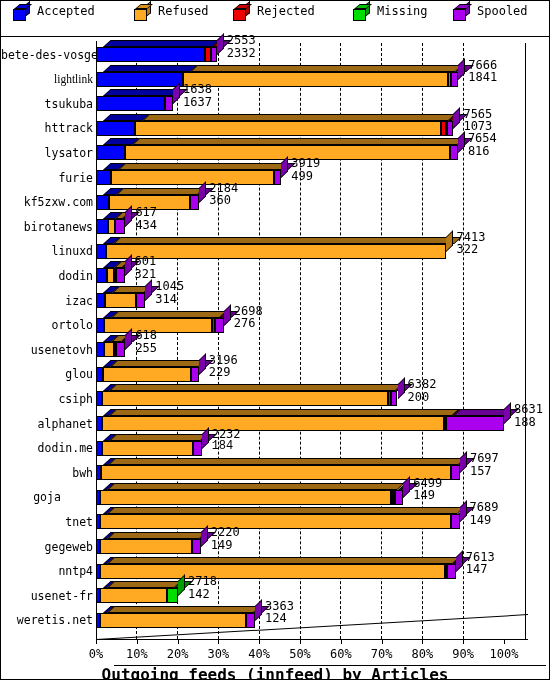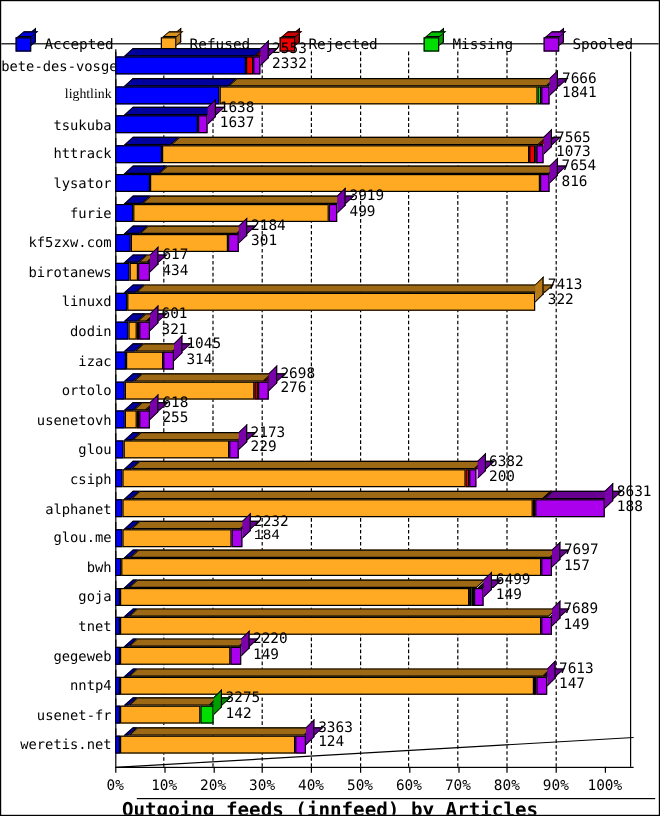--- a/index.html
+++ b/index.html
@@ -5,21 +5,21 @@
   html,body{margin:0;padding:0;background:#fff;}
   body{
     width:550px;height:680px;
     font-family:"DejaVu Sans Mono","Liberation Mono",monospace;
     -webkit-font-smoothing:none;
   }
   #root{position:relative;width:550px;height:680px;box-sizing:border-box;border:1px solid #000;background:#fff;overflow:hidden;}
 
   
   #legend{position:absolute;left:0;top:0;width:548px;height:36px;border-bottom:1px solid #000;box-sizing:border-box;}
-  .lg-item{position:absolute;top:18px;height:24px;display:flex;align-items:flex-end;}
+  .lg-item{position:absolute;top:4px;height:24px;display:flex;align-items:flex-start;}
   .lg-cube{position:relative;width:17px;height:16px;margin-right:7px;flex:none;}
   .lg-cube .face{position:absolute;left:0;top:4px;width:13px;height:12px;border:1px solid #000;box-sizing:border-box;}
   .lg-cube .side{position:absolute;left:12px;top:0px;width:5px;height:12px;border:1px solid #000;border-left:none;box-sizing:border-box;
                  transform:skewY(-38deg);transform-origin:left bottom;}
   .lg-cube .topf{position:absolute;left:1px;top:-1px;width:12px;height:5px;border:1px solid #000;box-sizing:border-box;
                  transform:skewX(-50deg);transform-origin:bottom left;}
   .lg-label{font-size:12px;color:#000;line-height:12px;white-space:nowrap;}
 
   
   #plot{position:absolute;left:0;top:36px;width:548px;height:643px;}
@@ -204,21 +204,21 @@
       <div class="barrow" style="top: 157.6px; height: 15px; width: 417px;">
         <div class="seg" style="left: 0px; width: 13.056px; background: rgb(0, 0, 255);"></div>
         <div class="seg" style="left: 13.056px; width: 81.192px; background: rgb(255, 170, 34);"></div>
         <div class="seg" style="left: 94.248px; width: 8.976px; background: rgb(170, 0, 238);"></div>
         <div class="bartop" style="left: 7px; top: -7px; width: 13.056px; background: rgb(0, 0, 158);"></div>
         <div class="bartop" style="left: 20.056px; top: -7px; width: 81.192px; background: rgb(158, 105, 21);"></div>
         <div class="bartop" style="left: 101.248px; top: -7px; width: 8.976px; background: rgb(105, 0, 148);"></div>
         <div class="barside" style="left: 103.224px; top: -7px; height: 15px; background: rgb(122, 0, 171);"></div>
       </div>
       <div class="vlabel" style="left: 208.224px; top: 144.6px;">2184</div>
-      <div class="vlabel" style="left: 208.224px; top: 157.1px;">301</div>
+      <div class="vlabel" style="left: 208.224px; top: 157.1px;">360</div>
       <div class="ylabel" style="top: 183.7px; left: 0px;">birotanews</div>
       <div class="ytick" style="top: 176.2px;"></div>
       <div class="barrow" style="top: 182.2px; height: 15px; width: 417px;">
         <div class="seg" style="left: 0px; width: 11.832px; background: rgb(0, 0, 255);"></div>
         <div class="seg" style="left: 11.832px; width: 7.344px; background: rgb(255, 170, 34);"></div>
         <div class="seg" style="left: 19.176px; width: 10.2px; background: rgb(170, 0, 238);"></div>
         <div class="bartop" style="left: 7px; top: -7px; width: 11.832px; background: rgb(0, 0, 158);"></div>
         <div class="bartop" style="left: 18.832px; top: -7px; width: 7.344px; background: rgb(158, 105, 21);"></div>
         <div class="bartop" style="left: 26.176px; top: -7px; width: 10.2px; background: rgb(105, 0, 148);"></div>
         <div class="barside" style="left: 29.376px; top: -7px; height: 15px; background: rgb(122, 0, 171);"></div>
@@ -298,21 +298,21 @@
       <div class="ytick" style="top: 323.8px;"></div>
       <div class="barrow" style="top: 329.8px; height: 15px; width: 417px;">
         <div class="seg" style="left: 0px; width: 6.936px; background: rgb(0, 0, 255);"></div>
         <div class="seg" style="left: 6.936px; width: 87.72px; background: rgb(255, 170, 34);"></div>
         <div class="seg" style="left: 94.656px; width: 8.16px; background: rgb(170, 0, 238);"></div>
         <div class="bartop" style="left: 7px; top: -7px; width: 6.936px; background: rgb(0, 0, 158);"></div>
         <div class="bartop" style="left: 13.936px; top: -7px; width: 87.72px; background: rgb(158, 105, 21);"></div>
         <div class="bartop" style="left: 101.656px; top: -7px; width: 8.16px; background: rgb(105, 0, 148);"></div>
         <div class="barside" style="left: 102.816px; top: -7px; height: 15px; background: rgb(122, 0, 171);"></div>
       </div>
-      <div class="vlabel" style="left: 207.816px; top: 316.8px;">2173</div>
+      <div class="vlabel" style="left: 207.816px; top: 316.8px;">3196</div>
       <div class="vlabel" style="left: 207.816px; top: 329.3px;">229</div>
       <div class="ylabel" style="top: 355.9px; left: 0px;">csiph</div>
       <div class="ytick" style="top: 348.4px;"></div>
       <div class="barrow" style="top: 354.4px; height: 15px; width: 417px;">
         <div class="seg" style="left: 0px; width: 6.12px; background: rgb(0, 0, 255);"></div>
         <div class="seg" style="left: 6.12px; width: 285.6px; background: rgb(255, 170, 34);"></div>
         <div class="seg" style="left: 291.72px; width: 2.856px; background: rgb(238, 0, 0);"></div>
         <div class="seg" style="left: 294.576px; width: 6.936px; background: rgb(170, 0, 238);"></div>
         <div class="bartop" style="left: 7px; top: -7px; width: 6.12px; background: rgb(0, 0, 158);"></div>
         <div class="bartop" style="left: 13.12px; top: -7px; width: 285.6px; background: rgb(158, 105, 21);"></div>
@@ -330,21 +330,21 @@
         <div class="seg" style="left: 348.432px; width: 1.5px; background: rgb(238, 0, 0);"></div>
         <div class="seg" style="left: 349.656px; width: 58.344px; background: rgb(170, 0, 238);"></div>
         <div class="bartop" style="left: 7px; top: -7px; width: 5.712px; background: rgb(0, 0, 158);"></div>
         <div class="bartop" style="left: 12.712px; top: -7px; width: 342.72px; background: rgb(158, 105, 21);"></div>
         <div class="bartop" style="left: 355.432px; top: -7px; width: 1.5px; background: rgb(148, 0, 0);"></div>
         <div class="bartop" style="left: 356.656px; top: -7px; width: 58.344px; background: rgb(105, 0, 148);"></div>
         <div class="barside" style="left: 408px; top: -7px; height: 15px; background: rgb(122, 0, 171);"></div>
       </div>
       <div class="vlabel" style="left: 513px; top: 366px;">8631</div>
       <div class="vlabel" style="left: 513px; top: 378.5px;">188</div>
-      <div class="ylabel" style="top: 405.1px; left: 0px;">glou.me</div>
+      <div class="ylabel" style="top: 405.1px; left: 0px;">dodin.me</div>
       <div class="ytick" style="top: 397.6px;"></div>
       <div class="barrow" style="top: 403.6px; height: 15px; width: 417px;">
         <div class="seg" style="left: 0px; width: 5.712px; background: rgb(0, 0, 255);"></div>
         <div class="seg" style="left: 5.712px; width: 91.392px; background: rgb(255, 170, 34);"></div>
         <div class="seg" style="left: 97.104px; width: 8.568px; background: rgb(170, 0, 238);"></div>
         <div class="bartop" style="left: 7px; top: -7px; width: 5.712px; background: rgb(0, 0, 158);"></div>
         <div class="bartop" style="left: 12.712px; top: -7px; width: 91.392px; background: rgb(158, 105, 21);"></div>
         <div class="bartop" style="left: 104.104px; top: -7px; width: 8.568px; background: rgb(105, 0, 148);"></div>
         <div class="barside" style="left: 105.672px; top: -7px; height: 15px; background: rgb(122, 0, 171);"></div>
       </div>
@@ -356,21 +356,21 @@
         <div class="seg" style="left: 0px; width: 4.896px; background: rgb(0, 0, 255);"></div>
         <div class="seg" style="left: 4.896px; width: 350.064px; background: rgb(255, 170, 34);"></div>
         <div class="seg" style="left: 354.96px; width: 8.976px; background: rgb(170, 0, 238);"></div>
         <div class="bartop" style="left: 7px; top: -7px; width: 4.896px; background: rgb(0, 0, 158);"></div>
         <div class="bartop" style="left: 11.896px; top: -7px; width: 350.064px; background: rgb(158, 105, 21);"></div>
         <div class="bartop" style="left: 361.96px; top: -7px; width: 8.976px; background: rgb(105, 0, 148);"></div>
         <div class="barside" style="left: 363.936px; top: -7px; height: 15px; background: rgb(122, 0, 171);"></div>
       </div>
       <div class="vlabel" style="left: 468.936px; top: 415.2px;">7697</div>
       <div class="vlabel" style="left: 468.936px; top: 427.7px;">157</div>
-      <div class="ylabel" style="top: 454.3px; left: 0px;">goja</div>
+      <div class="ylabel" style="top: 454.3px; left: 0px; text-align: center;">goja</div>
       <div class="ytick" style="top: 446.8px;"></div>
       <div class="barrow" style="top: 452.8px; height: 15px; width: 417px;">
         <div class="seg" style="left: 0px; width: 4.488px; background: rgb(0, 0, 255);"></div>
         <div class="seg" style="left: 4.488px; width: 290.496px; background: rgb(255, 170, 34);"></div>
         <div class="seg" style="left: 294.984px; width: 2.448px; background: rgb(238, 0, 0);"></div>
         <div class="seg" style="left: 297.432px; width: 1.5px; background: rgb(0, 221, 0);"></div>
         <div class="seg" style="left: 298.656px; width: 8.568px; background: rgb(170, 0, 238);"></div>
         <div class="bartop" style="left: 7px; top: -7px; width: 4.488px; background: rgb(0, 0, 158);"></div>
         <div class="bartop" style="left: 11.488px; top: -7px; width: 290.496px; background: rgb(158, 105, 21);"></div>
         <div class="bartop" style="left: 301.984px; top: -7px; width: 2.448px; background: rgb(148, 0, 0);"></div>
@@ -425,21 +425,21 @@
       <div class="ytick" style="top: 545.2px;"></div>
       <div class="barrow" style="top: 551.2px; height: 15px; width: 417px;">
         <div class="seg" style="left: 0px; width: 4.488px; background: rgb(0, 0, 255);"></div>
         <div class="seg" style="left: 4.488px; width: 66.504px; background: rgb(255, 170, 34);"></div>
         <div class="seg" style="left: 70.992px; width: 11.016px; background: rgb(0, 221, 0);"></div>
         <div class="bartop" style="left: 7px; top: -7px; width: 4.488px; background: rgb(0, 0, 158);"></div>
         <div class="bartop" style="left: 11.488px; top: -7px; width: 66.504px; background: rgb(158, 105, 21);"></div>
         <div class="bartop" style="left: 77.992px; top: -7px; width: 11.016px; background: rgb(0, 137, 0);"></div>
         <div class="barside" style="left: 82.008px; top: -7px; height: 15px; background: rgb(0, 159, 0);"></div>
       </div>
-      <div class="vlabel" style="left: 187.008px; top: 538.2px;">3275</div>
+      <div class="vlabel" style="left: 187.008px; top: 538.2px;">2718</div>
       <div class="vlabel" style="left: 187.008px; top: 550.7px;">142</div>
       <div class="ylabel" style="top: 577.3px; left: 0px;">weretis.net</div>
       <div class="ytick" style="top: 569.8px;"></div>
       <div class="barrow" style="top: 575.8px; height: 15px; width: 417px;">
         <div class="seg" style="left: 0px; width: 4.08px; background: rgb(0, 0, 255);"></div>
         <div class="seg" style="left: 4.08px; width: 145.656px; background: rgb(255, 170, 34);"></div>
         <div class="seg" style="left: 149.736px; width: 9.384px; background: rgb(170, 0, 238);"></div>
         <div class="bartop" style="left: 7px; top: -7px; width: 4.08px; background: rgb(0, 0, 158);"></div>
         <div class="bartop" style="left: 11.08px; top: -7px; width: 145.656px; background: rgb(158, 105, 21);"></div>
         <div class="bartop" style="left: 156.736px; top: -7px; width: 9.384px; background: rgb(105, 0, 148);"></div>

